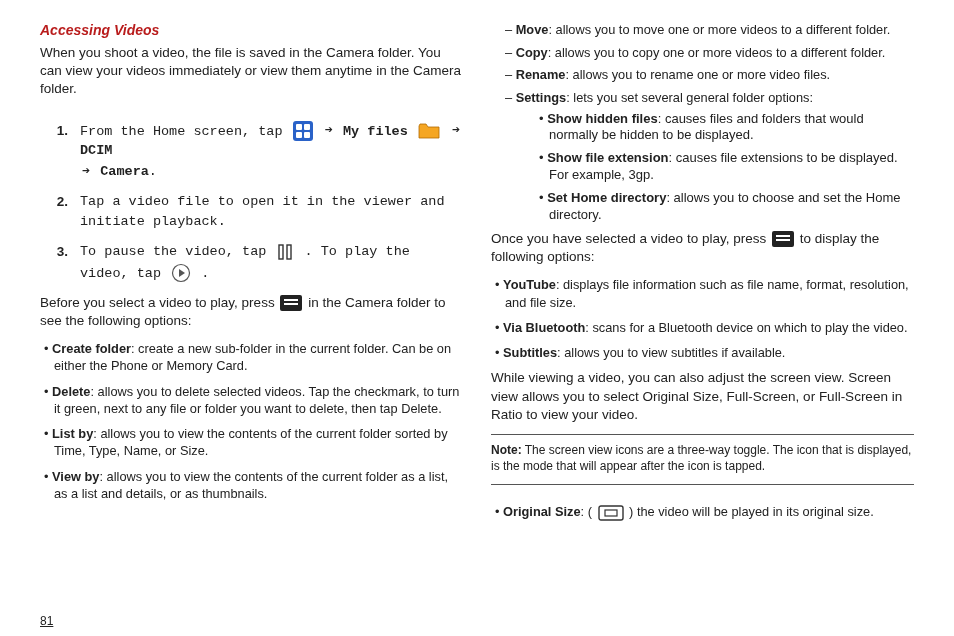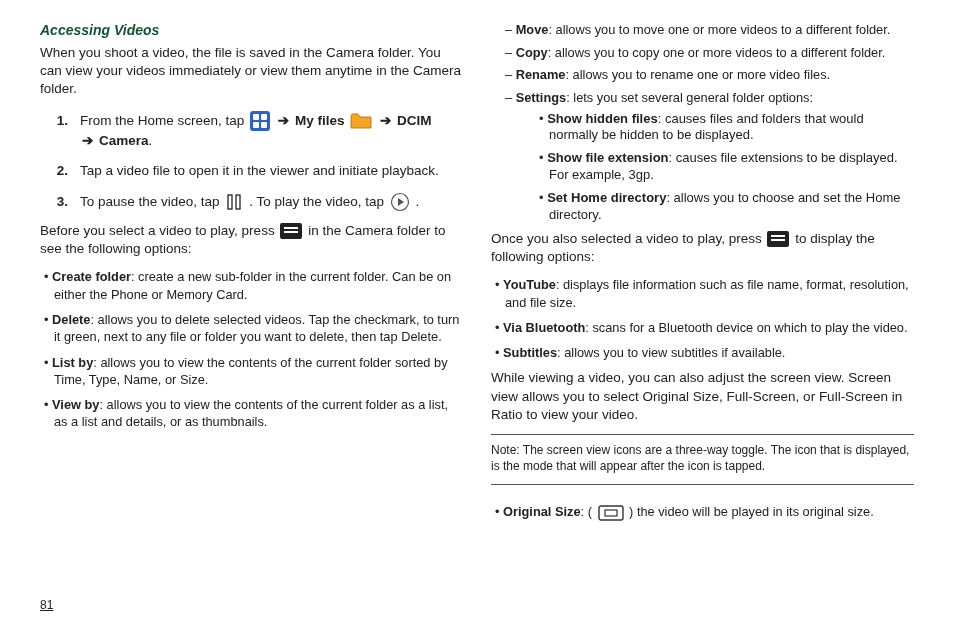--- a/index.html
+++ b/index.html
@@ -16,54 +16,54 @@
   .page {
     display: flex;
     padding: 22px 40px 10px 40px;
     gap: 28px;
   }
   .col {
     flex: 1;
     min-width: 0;
   }
   .heading {
-    color: #14532d;
+    color: #b91c1c;
     font-style: italic;
     font-weight: bold;
     font-size: 14px;
     margin-bottom: 6px;
   }
   p { margin: 4px 0 10px 0; line-height: 1.35; }
-  .intro { margin-bottom: 12px; }
+  .intro { margin-bottom: 22px; }
   ol.steps { list-style: none; padding: 0; margin: 0 0 10px 0; }
   ol.steps li { display: flex; margin-bottom: 10px; line-height: 1.5; }
   ol.steps li .num { font-weight: bold; width: 28px; flex-shrink:0; text-align:right; padding-right:12px; }
-  ol.steps li .step-body { flex:1; }
+  ol.steps li .step-body { flex:1;font-family:Liberation Mono, monospace; }
   .b { font-weight: bold; }
   .arrow { font-weight: bold; margin: 0 2px; }
   .icon {
     display: inline-block;
     vertical-align: middle;
     margin: 0 2px;
   }
   .icon svg { display:block; }
   .bullets { list-style: none; padding: 0; margin: 0; }
   .bullets > li { padding-left: 14px; text-indent: -10px; margin-bottom: 8px; line-height: 1.35; }
   .bullets > li::before { content: "• "; }
   .sub-dash { list-style:none; padding:0; margin:0; }
   .sub-dash > li { padding-left:14px; text-indent:-10px; margin-bottom:6px; line-height:1.3; }
   .sub-dash > li::before { content:"– "; }
   .sub-bul { list-style:none; padding:0 0 0 24px; margin:4px 0; }
   .sub-bul > li { text-indent:-10px; padding-left:10px; margin-bottom:6px; line-height:1.3; font-size:13px; }
   .sub-bul > li::before { content:"• "; }
   .small { font-size:12.8px; }
   .rule { border:0; border-top:1px solid #555; margin:8px 0; }
   .note { font-size:12px; line-height:1.3; }
-  .note .b { font-weight:normal; }
-  .pagenum { position:absolute; left:40px; bottom:24px; font-size:12px;text-decoration:underline; }
+  .note .b { font-weight:bold; }
+  .pagenum { position:absolute; left:40px; bottom:8px; font-size:12px;text-decoration:underline; }
   .page-wrap { position:relative; width:954px; height:636px; }
 </style>
 </head>
 <body>
 
 <div class="page-wrap">
 <div class="page">
 
   <div class="col">
     <div class="heading">Accessing Videos</div>
@@ -141,21 +141,21 @@
       <li><span class="b">Settings</span><span>: lets you set several general folder options:</span>
         <ul class="sub-bul">
           <li><span class="b">Show hidden files</span><span>: causes files and folders that would normally be hidden to be displayed.</span></li>
           <li><span class="b">Show file extension</span><span>: causes file extensions to be displayed. For example, 3gp.</span></li>
           <li><span class="b">Set Home directory</span><span>: allows you to choose and set the Home directory.</span></li>
         </ul>
       </li>
     </ul>
 
     <p>
-      <span>Once you also selected a video to play, press </span>
+      <span>Once you have selected a video to play, press </span>
       <span class="icon"><svg width="22" height="16">
               <rect x="0" y="0" width="22" height="16" rx="2" fill="#222"></rect>
               <rect x="4" y="4" width="14" height="2" fill="#fff"></rect>
               <rect x="4" y="8" width="14" height="2" fill="#fff"></rect>
             </svg></span>
       <span> to display the following options:</span>
     </p>
 
     <ul class="bullets small">
       <li><span class="b">YouTube</span><span>: displays file information such as file name, format, resolution, and file size.</span></li>

